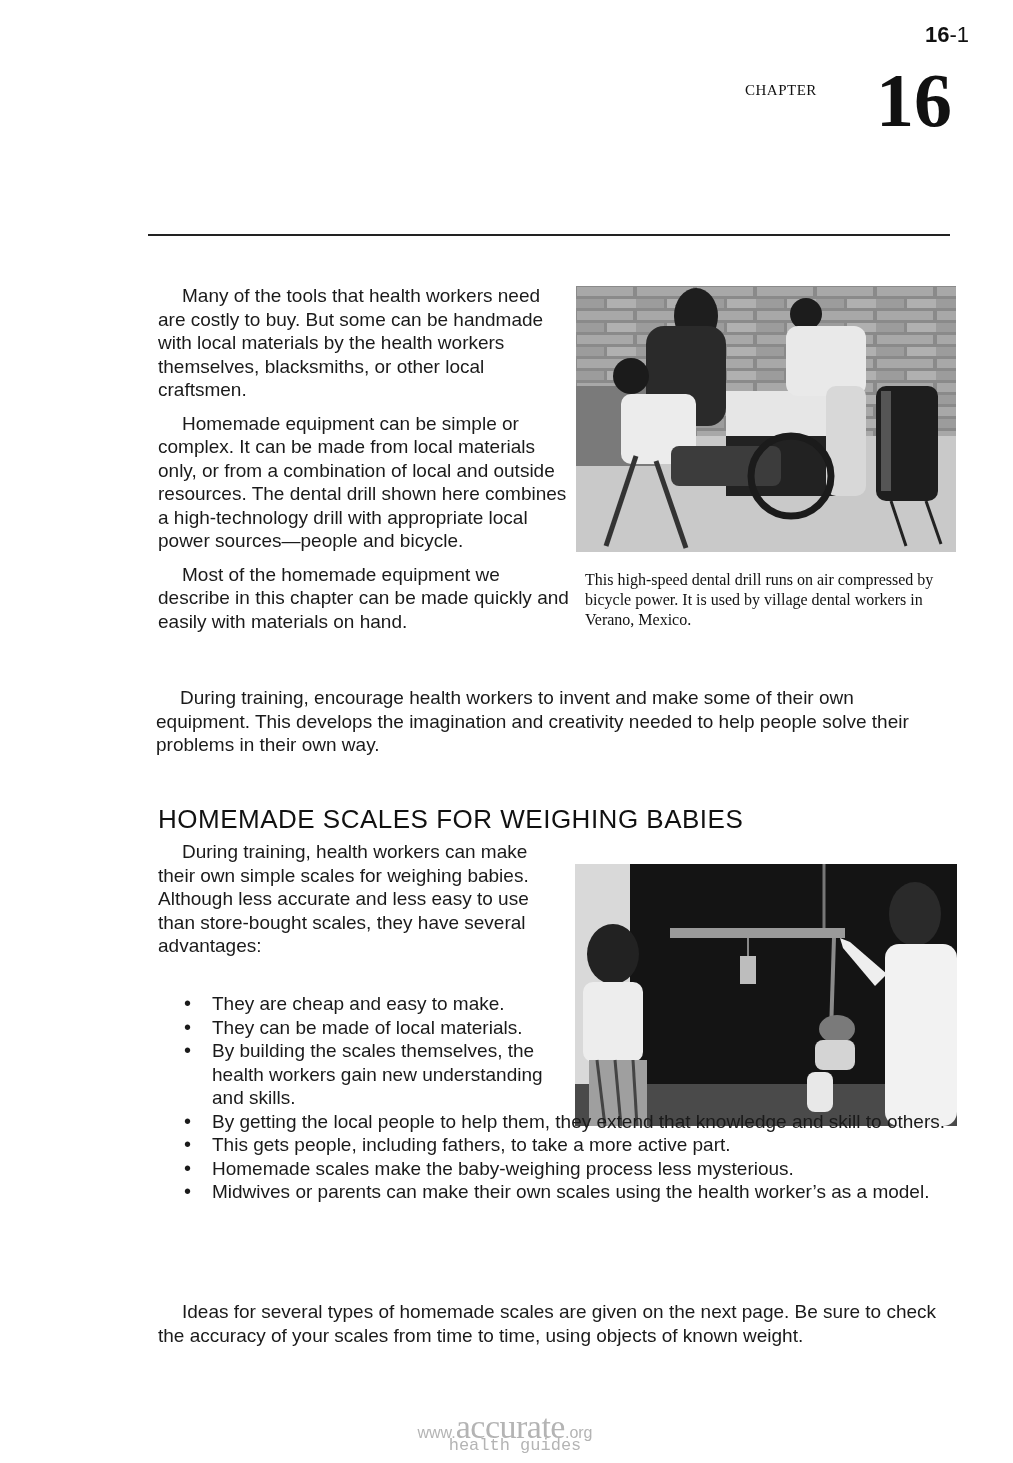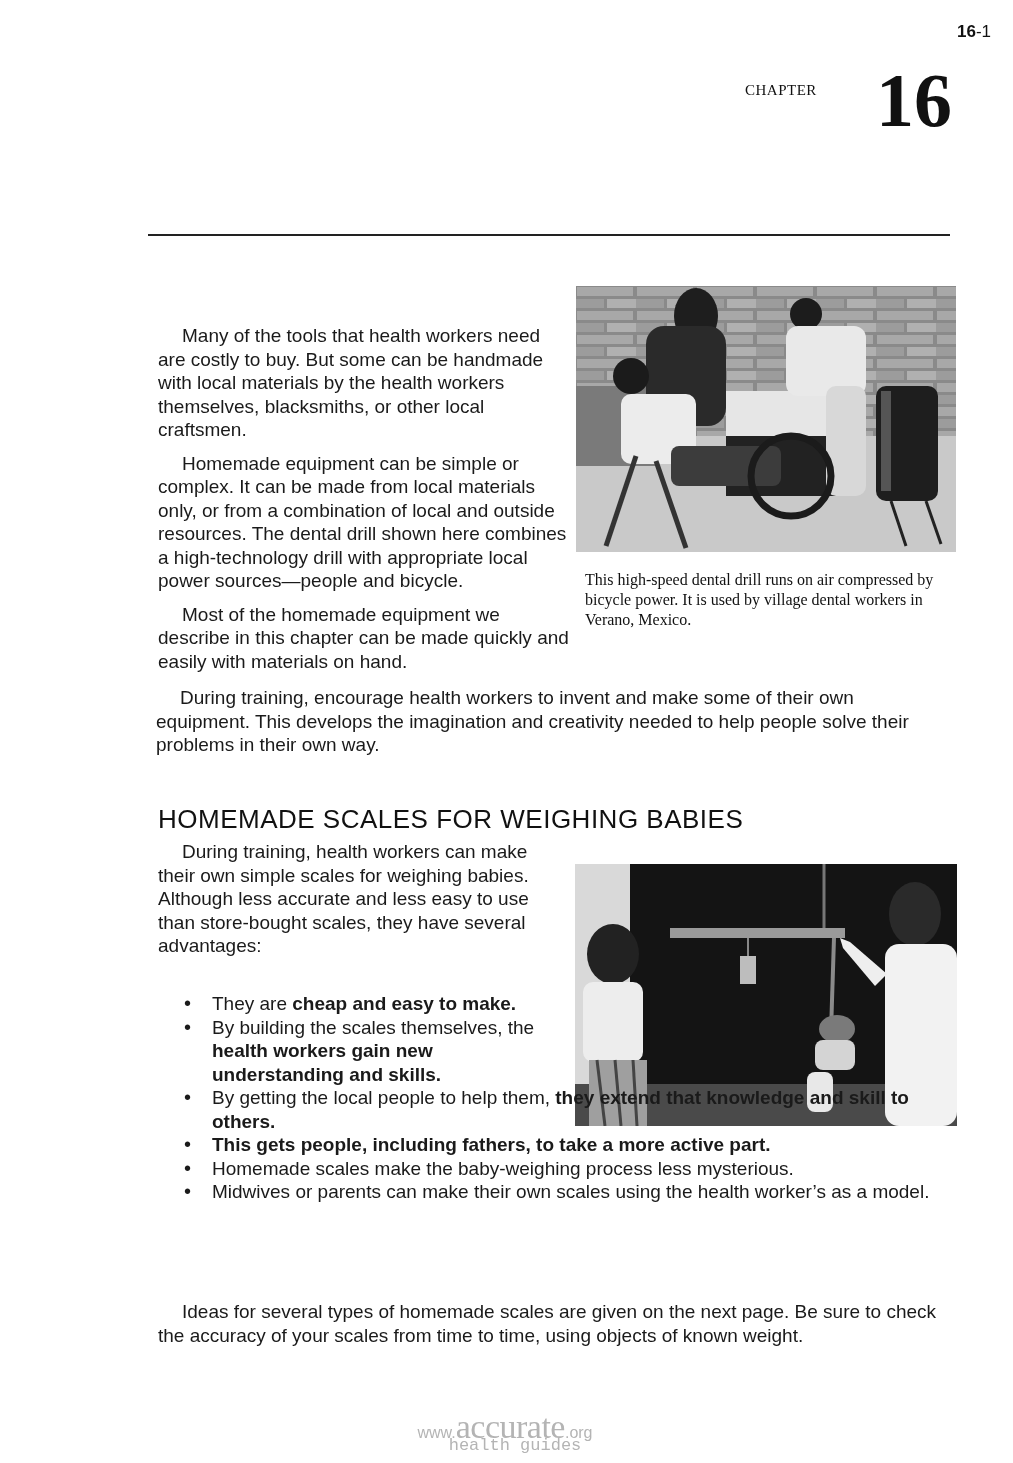--- a/index.html
+++ b/index.html
@@ -1,50 +1,50 @@
 <!DOCTYPE html>
 <html><head>
 <meta charset="utf-8">
 <style>
   html, body { margin: 0; padding: 0; background: #ffffff; }
   body { width: 1013px; height: 1463px; position: relative; overflow: hidden; color: #111; }
   .abs { position: absolute; }
   .sans { font-family: "Liberation Sans", "DejaVu Sans", sans-serif; }
   .serif { font-family: "Liberation Serif", "DejaVu Serif", serif; }
 
-  #page-number { top: 22px; right: 22px; font-size: 17px; }
+  #page-number { top: 22px; right: 44px; font-size: 22px; }
   #page-number .bold { font-weight: bold; }
   #chapter-label { left: 745px; top: 82px; font-size: 15px; letter-spacing: 0.5px; }
   #chapter-number { left: 876px; top: 62px; font-size: 76px; font-weight: bold; line-height: 1; }
   #title { left: 148px; top: 110px; font-size: 49px; font-weight: bold; line-height: 56px; letter-spacing: -0.3px; }
   #title-rule { left: 148px; top: 234px; width: 802px; height: 2px; background: #222; }
 
   .body-text { font-size: 19px; line-height: 23.5px; color: #1a1a1a; }
   .para { margin: 0; text-indent: 24px; }
 
-  #intro { left: 158px; top: 284px; width: 412px; margin-top: 40px; }
+  #intro { left: 158px; top: 284px; width: 412px; }
   #intro .para { margin-bottom: 10px; }
 
   .photo { overflow: hidden; }
   #photo-dental { left: 576px; top: 286px; width: 380px; height: 266px; background: #6e6e6e; }
   #photo-scales { left: 575px; top: 864px; width: 382px; height: 262px; background: #1a1a1a; }
 
   #caption { left: 585px; top: 570px; width: 380px; font-size: 16px; line-height: 20px; }
 
   #training-para { left: 156px; top: 686px; width: 790px; }
 
   #section-heading { left: 158px; top: 804px; font-size: 26px; letter-spacing: 0.5px; font-weight: normal; }
 
   #scales-intro { left: 158px; top: 840px; width: 410px; }
 
   #advantages { left: 180px; top: 992px; width: 780px; margin: 0; padding: 0; list-style: none; }
   #advantages li { position: relative; padding-left: 32px; margin: 0; }
   #advantages li::before { content: "\2022"; position: absolute; left: 4px; top: 0; font-size: 20px; }
   #advantages li.narrow { width: 340px; }
-  #advantages b { font-weight: bold; }
+  #advantages b { font-weight: normal; }
 
   #closing { left: 158px; top: 1300px; width: 800px; }
 
   #footer-logo { left: 370px; top: 1408px; width: 270px; text-align: center; color: #b4b4b4; }
   #footer-logo .www, #footer-logo .org { font-size: 16px; }
   #footer-logo .brand { font-size: 34px; letter-spacing: -0.5px; }
   #footer-logo .tagline { font-size: 17px; margin-top: -10px; margin-left: 20px; font-family: Liberation Mono, monospace; }
 </style>
 </head>
 <body>
@@ -141,20 +141,21 @@
     <line x1="58" y1="196" x2="62" y2="262" stroke="#444" stroke-width="3"></line>
 
     <ellipse cx="340" cy="50" rx="26" ry="32" fill="#2a2a2a"></ellipse>
     <rect x="310" y="80" width="72" height="182" rx="14" fill="#f2f2f2"></rect>
     <path d="M312 110 L275 78 L265 74 L268 84 L300 122 Z" fill="#eeeeee"></path>
   </svg>
 </div>
 
 <ul id="advantages" class="abs sans body-text">
   <li class="narrow"><span>They are </span><b>cheap and easy to make.</b></li>
+  <li class="narrow"><span>They can be </span><b>made of local materials.</b></li>
   <li class="narrow"><span>By building the scales themselves, the </span><b>health workers gain new understanding and skills.</b></li>
   <li><span>By getting the local people to help them, </span><b>they extend that knowledge and skill to others.</b></li>
   <li><span></span><b>This gets people, including fathers, to take a more active part.</b></li>
   <li><span>Homemade scales make the baby-weighing process less mysterious.</span><b></b></li>
   <li><span>Midwives or parents can make their own scales using the health worker’s as a model.</span><b></b></li>
 </ul>
 
 <div id="closing" class="abs sans body-text">
   <p class="para">Ideas for several types of homemade scales are given on the next page. Be sure to check the accuracy of your scales from time to time, using objects of known weight.</p>
 </div>

